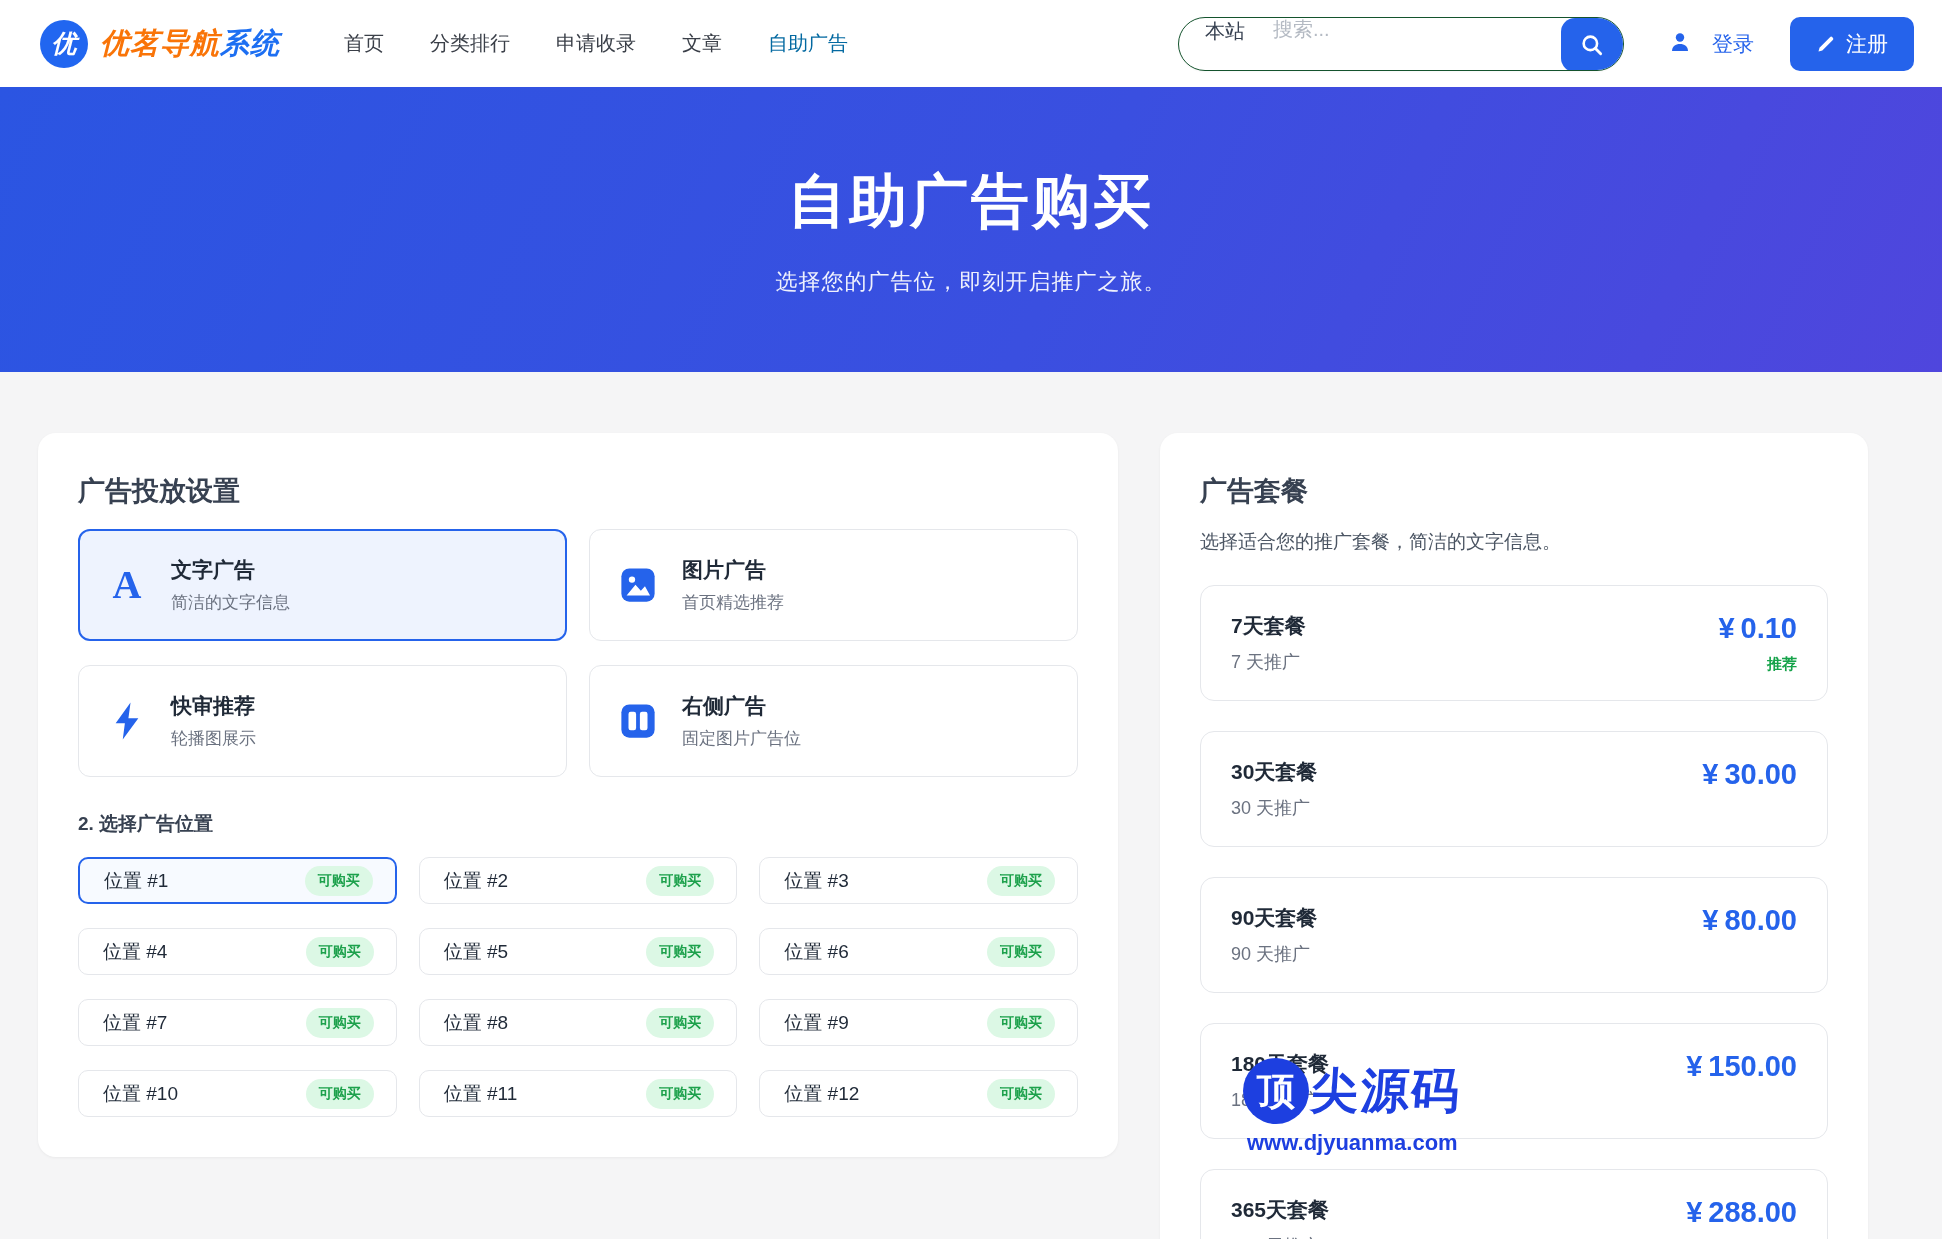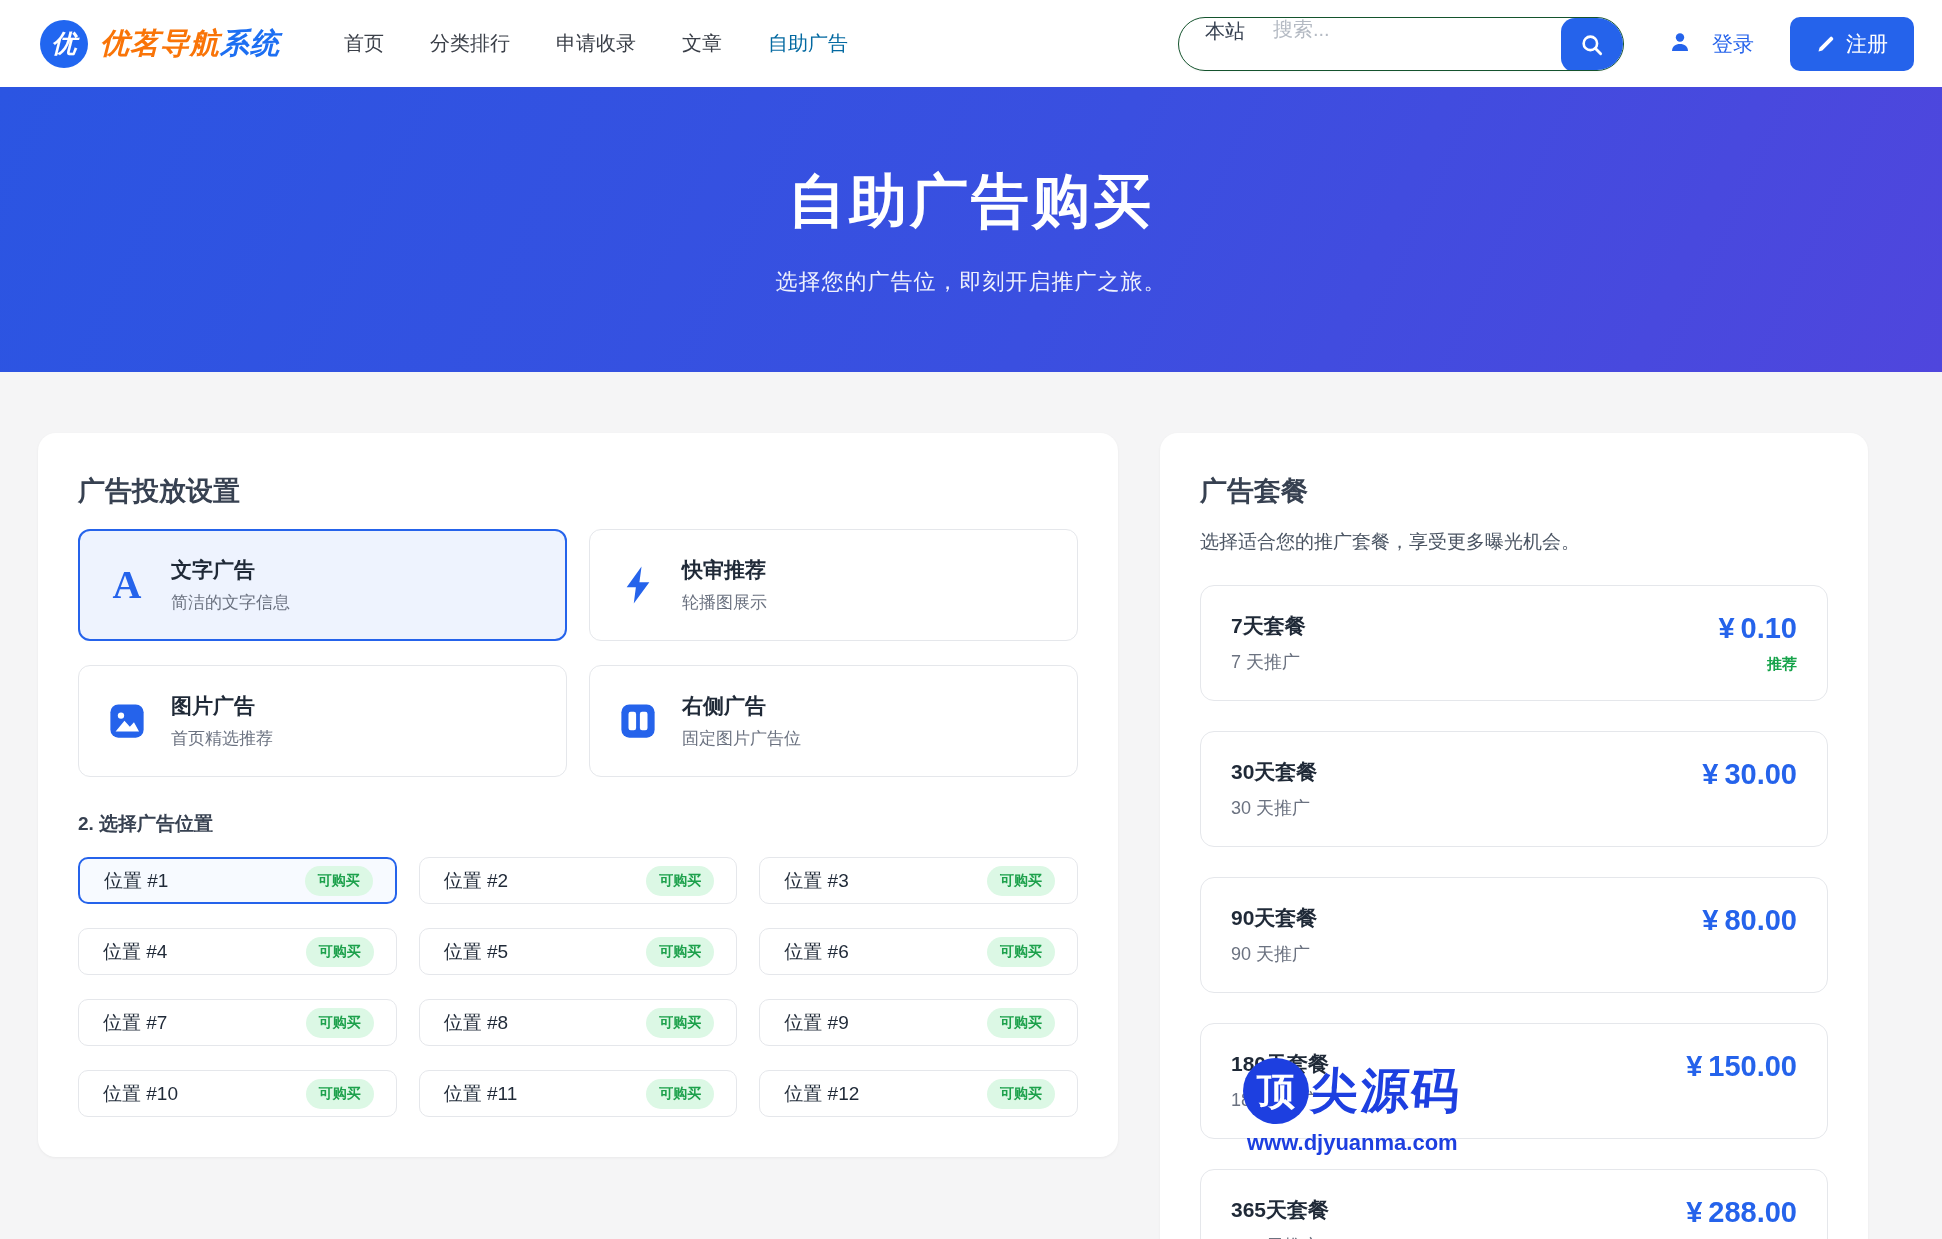--- a/index.html
+++ b/index.html
@@ -146,41 +146,41 @@
             <span class="a-glyph">A</span>
           </div>
         <div>
           <div class="type-name">文字广告</div>
           <div class="type-desc">简洁的文字信息</div>
         </div>
       </div>
 
       <div class="type-card">
         <div class="type-icon">
-          <svg width="34" height="40" viewBox="0 0 24 28">
-              <path d="M14.5 1 L4 15.5 h6.5 L9 27 L20 12 h-7 z" fill="#2563eb"></path>
-            </svg>
-        </div>
-        <div>
-          <div class="type-name">快审推荐</div>
-          <div class="type-desc">轮播图展示</div>
-        </div>
-      </div>
-
-      <div class="type-card">
-        <div class="type-icon">
           <svg width="38" height="38" viewBox="0 0 24 24">
               <rect x="1.5" y="1.5" width="21" height="21" rx="5" fill="#2563eb"></rect>
               <circle cx="8.2" cy="8.6" r="2" fill="#fff"></circle>
               <path d="M4.8 18.6 L10.4 11.8 L13.8 15.6 L16.4 12.8 L19.6 18.6 Z" fill="#fff"></path>
             </svg>
         </div>
         <div>
           <div class="type-name">图片广告</div>
           <div class="type-desc">首页精选推荐</div>
+        </div>
+      </div>
+
+      <div class="type-card">
+        <div class="type-icon">
+          <svg width="34" height="40" viewBox="0 0 24 28">
+              <path d="M14.5 1 L4 15.5 h6.5 L9 27 L20 12 h-7 z" fill="#2563eb"></path>
+            </svg>
+        </div>
+        <div>
+          <div class="type-name">快审推荐</div>
+          <div class="type-desc">轮播图展示</div>
         </div>
       </div>
 
       <div class="type-card">
         <div class="type-icon">
           <svg width="38" height="38" viewBox="0 0 24 24">
               <rect x="1.5" y="1.5" width="21" height="21" rx="5" fill="#2563eb"></rect>
               <rect x="6" y="6.2" width="4.8" height="11.6" rx="1.4" fill="#fff"></rect>
               <rect x="13.2" y="6.2" width="4.8" height="11.6" rx="1.4" fill="#fff"></rect>
             </svg>
@@ -240,21 +240,21 @@
       </div>
       <div class="pos-btn">
         <span class="pos-label">位置 #12</span>
         <span class="badge-green">可购买</span>
       </div>
     </div>
   </div>
 
   <div class="card card-right">
     <div class="panel-title">广告套餐</div>
-    <div class="panel-sub">选择适合您的推广套餐，享受更多曝光机会。</div>
+    <div class="panel-sub">选择适合您的推广套餐，简洁的文字信息。</div>
 
     <div class="pkg-list">
       <div class="pkg-item">
         <div>
           <div class="pkg-name">7天套餐</div>
           <div class="pkg-desc">7 天推广</div>
         </div>
         <div class="pkg-right">
           <div class="pkg-price"><span class="cur">¥</span><span>0.10</span></div>
           <div class="pkg-badge">推荐</div>

